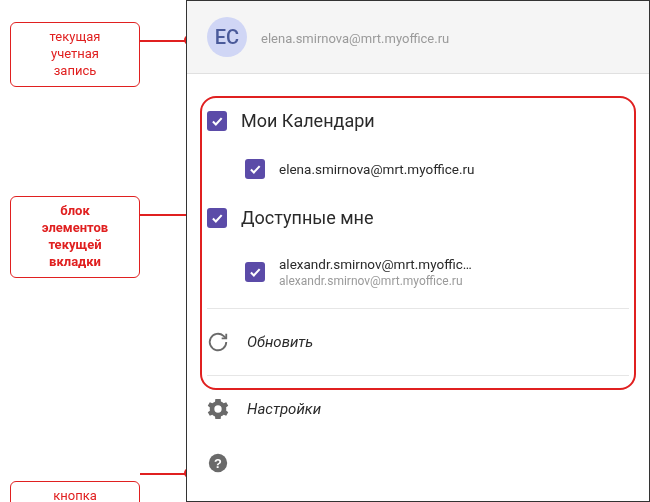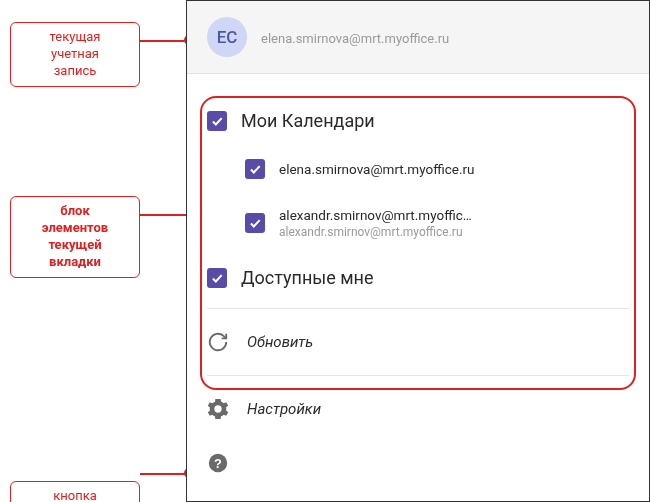--- a/index.html
+++ b/index.html
@@ -30,21 +30,21 @@
     }
     .avatar {
       width: 40px;
       height: 40px;
       border-radius: 50%;
       background: #d0d6f5;
       color: #4a5a9a;
       display: flex;
       align-items: center;
       justify-content: center;
-      font-size: 17px;
+      font-size: 20px;
       font-weight: 500;
     }
     .account-text { display: flex; flex-direction: column; }
     .account-name { font-size: 15px; color: #2a2a2a; font-weight: 500; }
     .account-email { font-size: 13px; color: #9a9a9a; margin-top: 2px; }
     .section-box {
       position: absolute;
       left: 200px;
       top: 96px;
       width: 436px;
@@ -162,39 +162,39 @@
 
     <div class="row sub">
       <span class="checkbox">
         <svg viewBox="0 0 24 24" fill="none" stroke="#fff" stroke-width="3.5">
             <polyline points="5 13 10 18 20 7"></polyline>
           </svg>
       </span>
       <span class="row-sub">elena.smirnova@mrt.myoffice.ru</span>
     </div>
 
+    <div class="row">
+      <span class="checkbox">
+        <svg viewBox="0 0 24 24" fill="none" stroke="#fff" stroke-width="3.5">
+            <polyline points="5 13 10 18 20 7"></polyline>
+          </svg>
+      </span>
+      <span class="row-label">Доступные мне</span>
+    </div>
+
     <div class="row sub">
       <span class="checkbox">
         <svg viewBox="0 0 24 24" fill="none" stroke="#fff" stroke-width="3.5">
             <polyline points="5 13 10 18 20 7"></polyline>
           </svg>
       </span>
       <div class="row-text-col">
         <span class="row-sub">alexandr.smirnov@mrt.myoffic…</span>
         <span class="row-sub-secondary">alexandr.smirnov@mrt.myoffice.ru</span>
       </div>
-    </div>
-
-    <div class="row">
-      <span class="checkbox">
-        <svg viewBox="0 0 24 24" fill="none" stroke="#fff" stroke-width="3.5">
-            <polyline points="5 13 10 18 20 7"></polyline>
-          </svg>
-      </span>
-      <span class="row-label">Доступные мне</span>
     </div>
 
     <div class="divider"></div>
 
     <div class="action-row">
       <span class="action-icon">
         <svg viewBox="0 0 24 24" fill="none" stroke="currentColor" stroke-width="2">
             <path d="M21 12a9 9 0 1 1-3-6.7L21 8"></path>
             <polyline points="21 3 21 8 16 8"></polyline>
           </svg>

